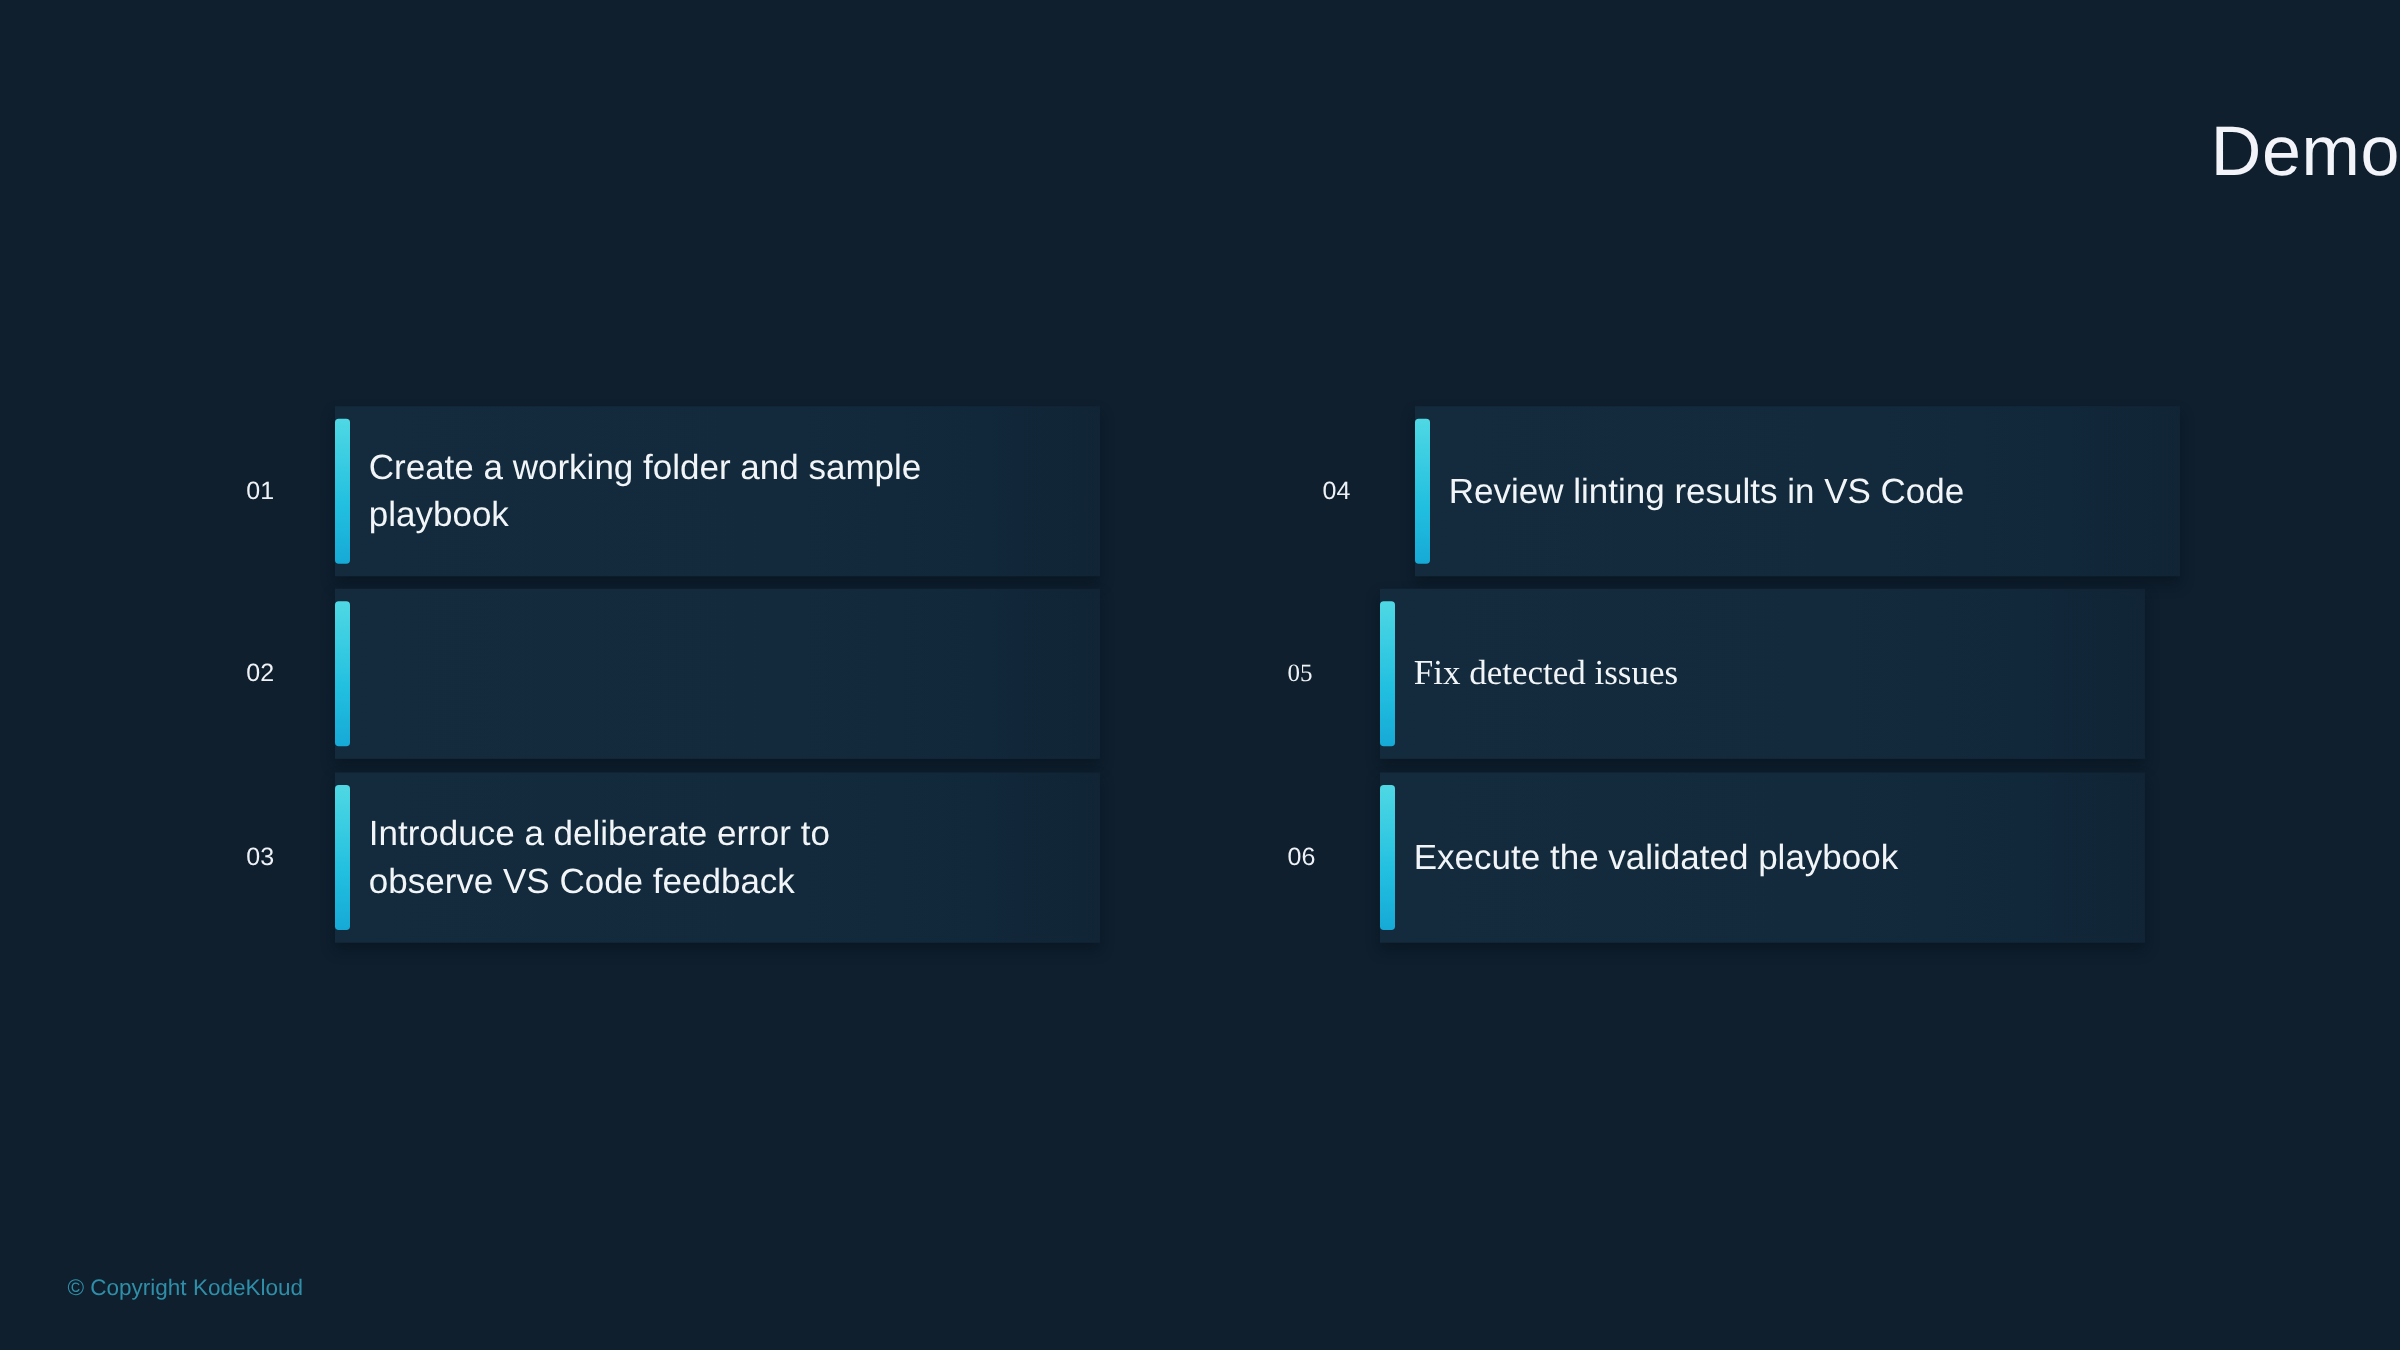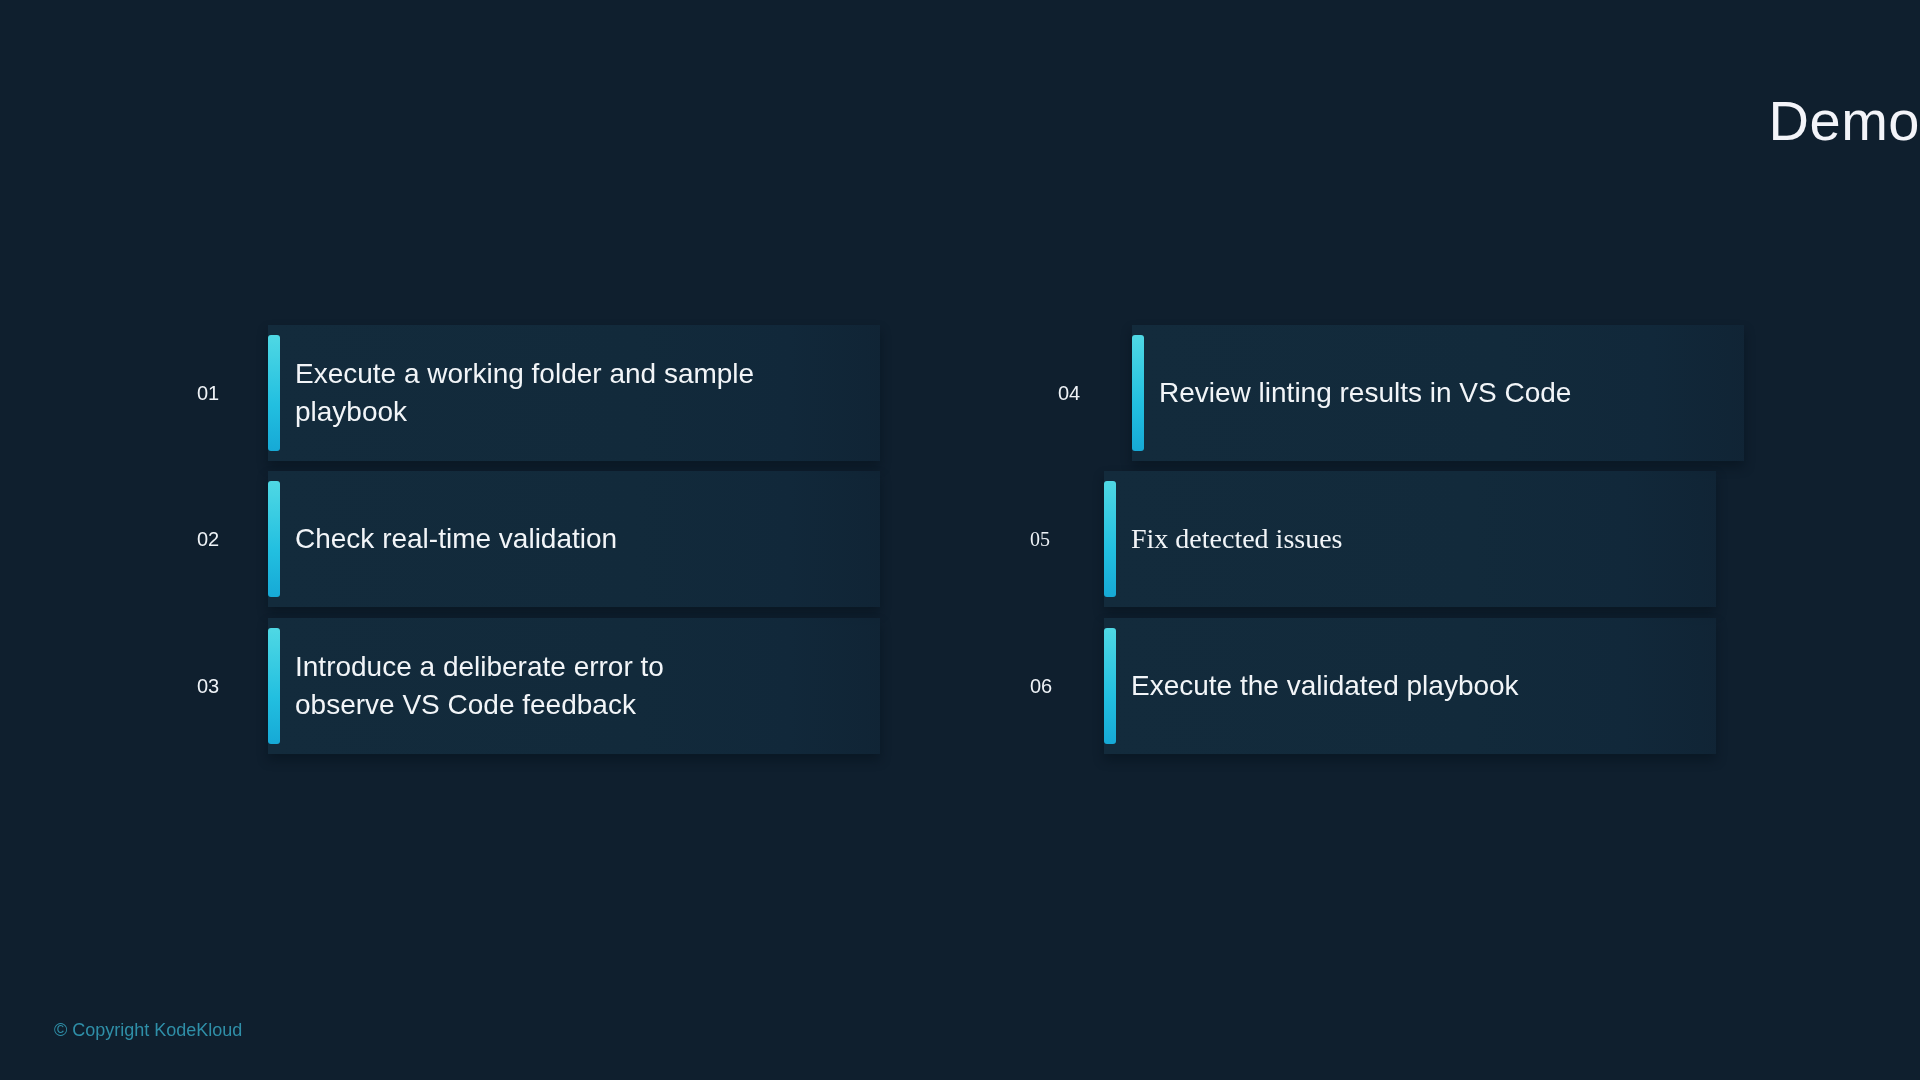--- a/index.html
+++ b/index.html
@@ -42,28 +42,27 @@
 </style>
 </head>
 <body>
 
 <div class="title">Demo</div>
 
 <div class="step" style="left:197px; top:335px; width:700px;">
   <div class="card" style="left:71px; width:612px;"></div>
   <div class="num">01</div>
   <div class="bar" style="left:71px;"></div>
-  <div class="text" style="left:98px; width:500px;">Execute a working folder and sample playbook</div>
+  <div class="text" style="left:98px; width:500px;">Create a working folder and sample playbook</div>
 </div>
 
 <div class="step" style="left:197px; top:481px; width:700px;">
   <div class="card" style="left:71px; width:612px;"></div>
   <div class="num">02</div>
   <div class="bar" style="left:71px;"></div>
-  <div class="text" style="left:98px; width:500px;">Check real-time validation</div>
 </div>
 
 <div class="step" style="left:197px; top:628px; width:700px;">
   <div class="card" style="left:71px; width:612px;"></div>
   <div class="num">03</div>
   <div class="bar" style="left:71px;"></div>
   <div class="text" style="left:98px; width:460px;">Introduce a deliberate error to observe VS Code feedback</div>
 </div>
 
 <div class="step" style="left:1030px; top:335px; width:700px;margin-left:28px;">

